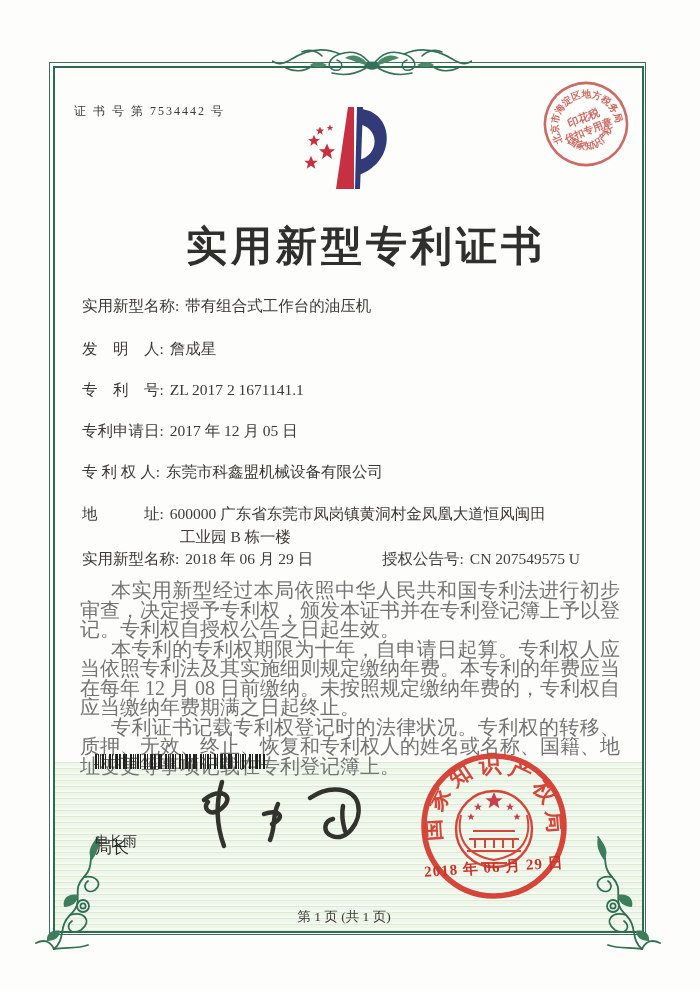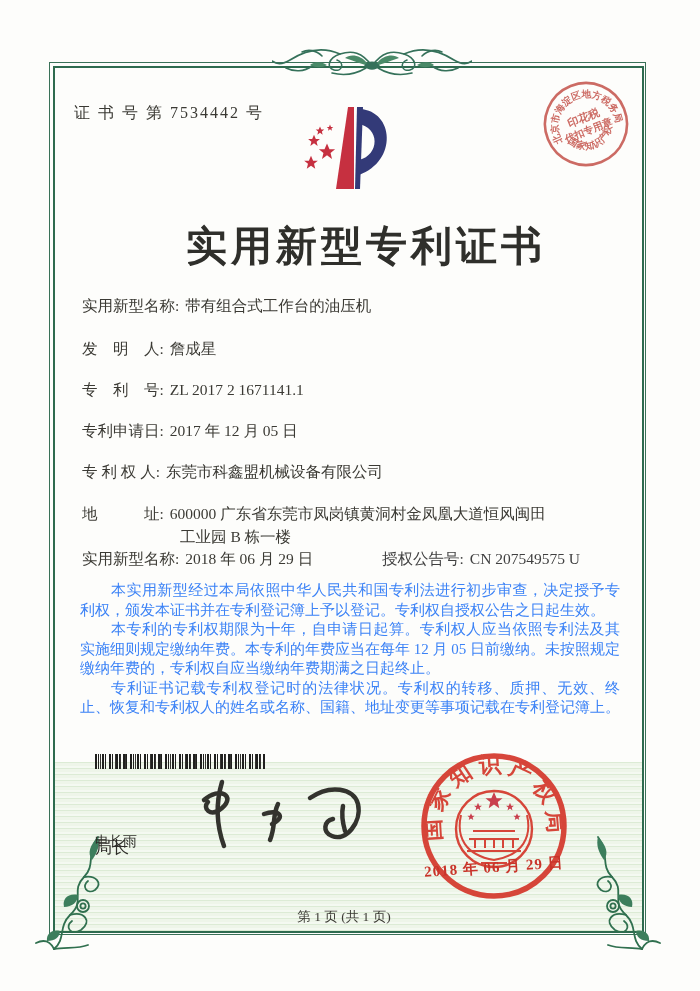--- a/index.html
+++ b/index.html
@@ -9,36 +9,36 @@
   .frame-outer{position:absolute;left:49px;top:62px;width:595px;height:871px;
                border:1px solid #3a7158;z-index:2;}
   .frame-inner{position:absolute;left:53px;top:66px;width:587px;height:863px;
                border:2px solid #2e6b4f;z-index:2;}
   
   .guilloche{position:absolute;left:53px;top:762px;width:591px;height:169px;z-index:1;
      background:
        repeating-linear-gradient(0deg,#dcebd5 0 1px,rgba(0,0,0,0) 1px 6px),
        repeating-linear-gradient(0deg,rgba(0,0,0,0) 0 3px,#eef5e9 3px 6px),
        #f4f9f1;}
-  .cert-no{position:absolute;left:74px;top:103px;font-size:16px;letter-spacing:2px;
+  .cert-no{position:absolute;left:74px;top:103px;font-size:12px;letter-spacing:2px;
            color:#3a3933;z-index:3;}
   .logo{position:absolute;left:290px;top:103px;z-index:3;}
   .title{position:absolute;left:0;top:203px;width:700px;text-align:center;margin:16px;
          font-size:41px;font-weight:bold;letter-spacing:4px;color:#2f2f2b;z-index:3;}
   .fields{position:absolute;left:0;top:0;width:700px;z-index:3;}
   .frow{position:absolute;left:82px;font-size:15.5px;white-space:nowrap;color:#3b3a34;}
   .frow .val{margin-left:6px;}
   .r1{top:296px;} .r2{top:339px;} .r3{top:380px;} .r4{top:421px;} .r5{top:462px;}
   .r6{top:504px;} .r6b{position:absolute;left:180px;top:527px;font-size:15.5px;color:#3b3a34;}
   .rgrant{top:549px;}
   .grant2{position:absolute;left:382px;top:549px;font-size:15.5px;white-space:nowrap;color:#404040;}
   .grant2 .val{margin-left:6px;}
   .bodytext{position:absolute;left:80px;top:581px;width:540px;z-index:3;}
-  .bodytext p{margin:0;font-size:15px;line-height:19.5px;text-indent:31px;
-              color:#3b82f6;text-align:justify;}
+  .bodytext p{margin:0;font-size:20px;line-height:19.5px;text-indent:31px;
+              color:#737373;text-align:justify;}
   .barcode{position:absolute;left:95px;top:754px;width:170px;height:15px;z-index:3;
      background-image:
        repeating-linear-gradient(90deg,#20201e 0 2px,rgba(0,0,0,0) 2px 3px,#20201e 3px 4px,rgba(0,0,0,0) 4px 7px),
        repeating-linear-gradient(90deg,#343430 0 1px,rgba(0,0,0,0) 1px 5px);}
   .officer-title{position:absolute;left:95px;top:800px;font-size:17px;color:#2e2d29;z-index:3;margin-top:36px;}
   .officer-name{position:absolute;left:95px;top:833px;font-size:14px;color:#2e2d29;z-index:3;}
   .signature{position:absolute;left:192px;top:774px;z-index:3;}
   .seal{position:absolute;left:409px;top:741px;z-index:4;opacity:.92;}
   .seal-date{position:absolute;left:424px;top:858px;width:140px;font-size:15px;font-weight:bold;
              color:#c9342a;letter-spacing:1px;transform:rotate(-4deg);z-index:4;white-space:nowrap;}
@@ -162,21 +162,21 @@
     <div class="frow rgrant">
       <span class="lbl">实用新型名称:</span><span class="val">2018 年 06 月 29 日</span>
     </div>
     <div class="grant2">
       <span class="lbl">授权公告号:</span><span class="val">CN 207549575 U</span>
     </div>
   </div>
 
   <div class="bodytext">
     <p>本实用新型经过本局依照中华人民共和国专利法进行初步审查，决定授予专利权，颁发本证书并在专利登记簿上予以登记。专利权自授权公告之日起生效。</p>
-    <p>本专利的专利权期限为十年，自申请日起算。专利权人应当依照专利法及其实施细则规定缴纳年费。本专利的年费应当在每年 12 月 05 日前缴纳。未按照规定缴纳年费的，专利权自应当缴纳年费期满之日起终止。</p>
+    <p>本专利的专利权期限为十年，自申请日起算。专利权人应当依照专利法及其实施细则规定缴纳年费。本专利的年费应当在每年 12 月 08 日前缴纳。未按照规定缴纳年费的，专利权自应当缴纳年费期满之日起终止。</p>
     <p>专利证书记载专利权登记时的法律状况。专利权的转移、质押、无效、终止、恢复和专利权人的姓名或名称、国籍、地址变更等事项记载在专利登记簿上。</p>
   </div>
 
   <div class="barcode"></div>
 
   <div class="officer-title">局长</div>
   <div class="officer-name">申长雨</div>
 
   <svg class="signature" width="180" height="88" viewBox="0 0 180 88">
     <g stroke="#33332e" stroke-width="4.5" fill="none" stroke-linecap="round">

